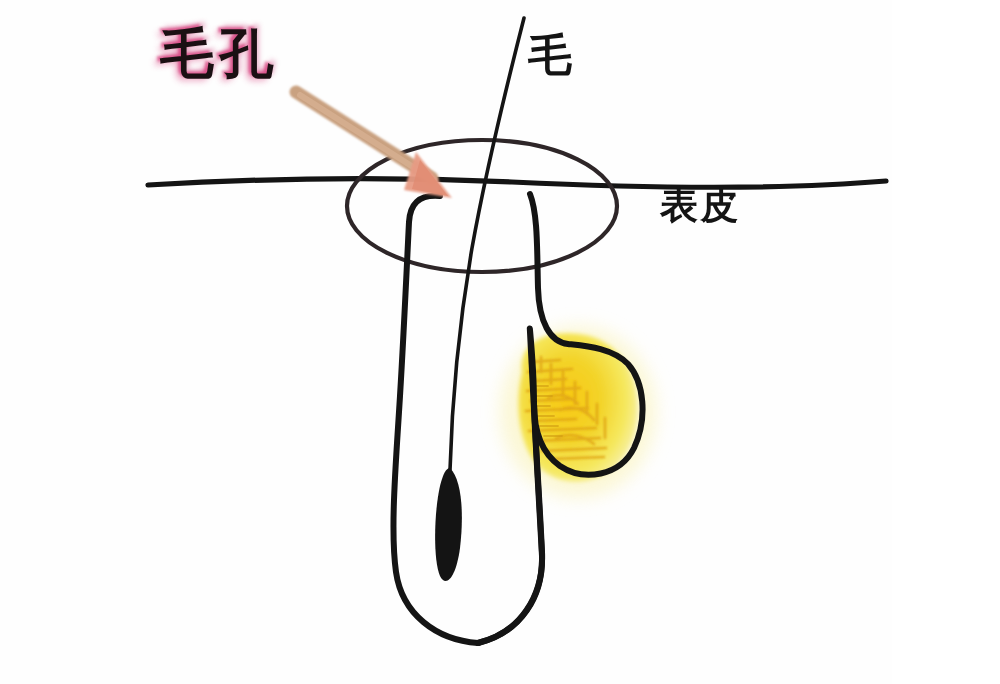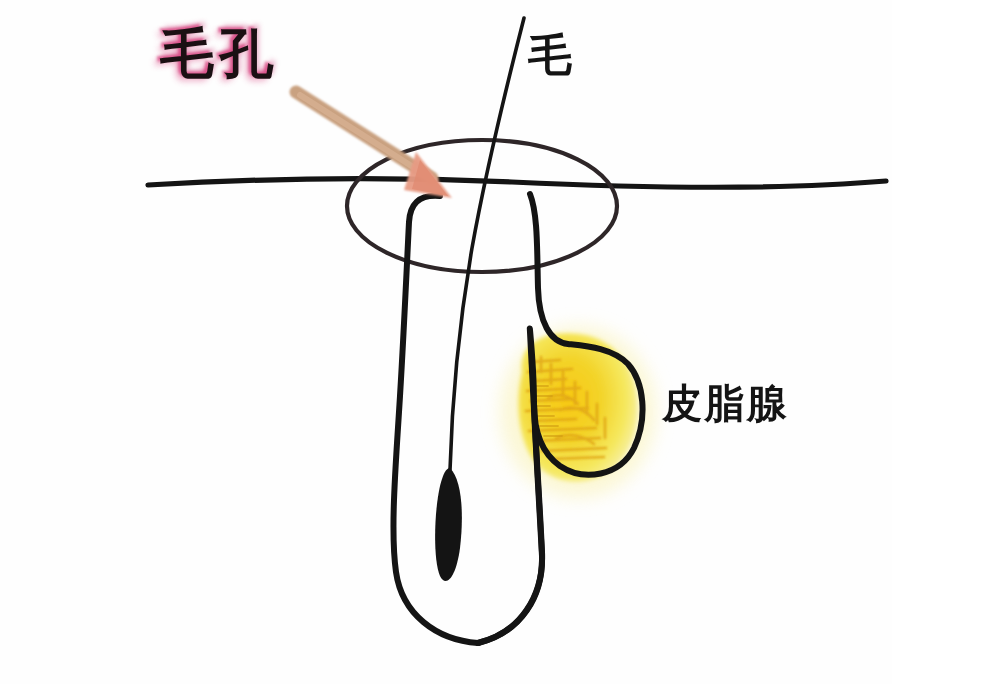--- a/index.html
+++ b/index.html
@@ -179,17 +179,17 @@
       <path d="M 300,95 L 424,174" stroke="#d8b294" stroke-width="6" stroke-linecap="round" fill="none" opacity="0.7"></path>
       <path d="M 416,152 L 452,198 L 404,190 Z" fill="#e79b84" filter="url(#tinyBlur)" opacity="0.95"></path>
       <path d="M 420,160 L 448,196 L 412,189 Z" fill="#e08a70" opacity="0.75"></path>
     </g>
   </svg>
 
   <div class="label" id="label-pore">毛孔</div>
 
   <div class="label" id="label-hair">毛</div>
 
+  <div class="label" id="label-epidermis">表皮</div>
 
-  <div class="label" id="label-sebaceous">皮脂腺</div>
 
 
 </div>
 
 </body></html>

